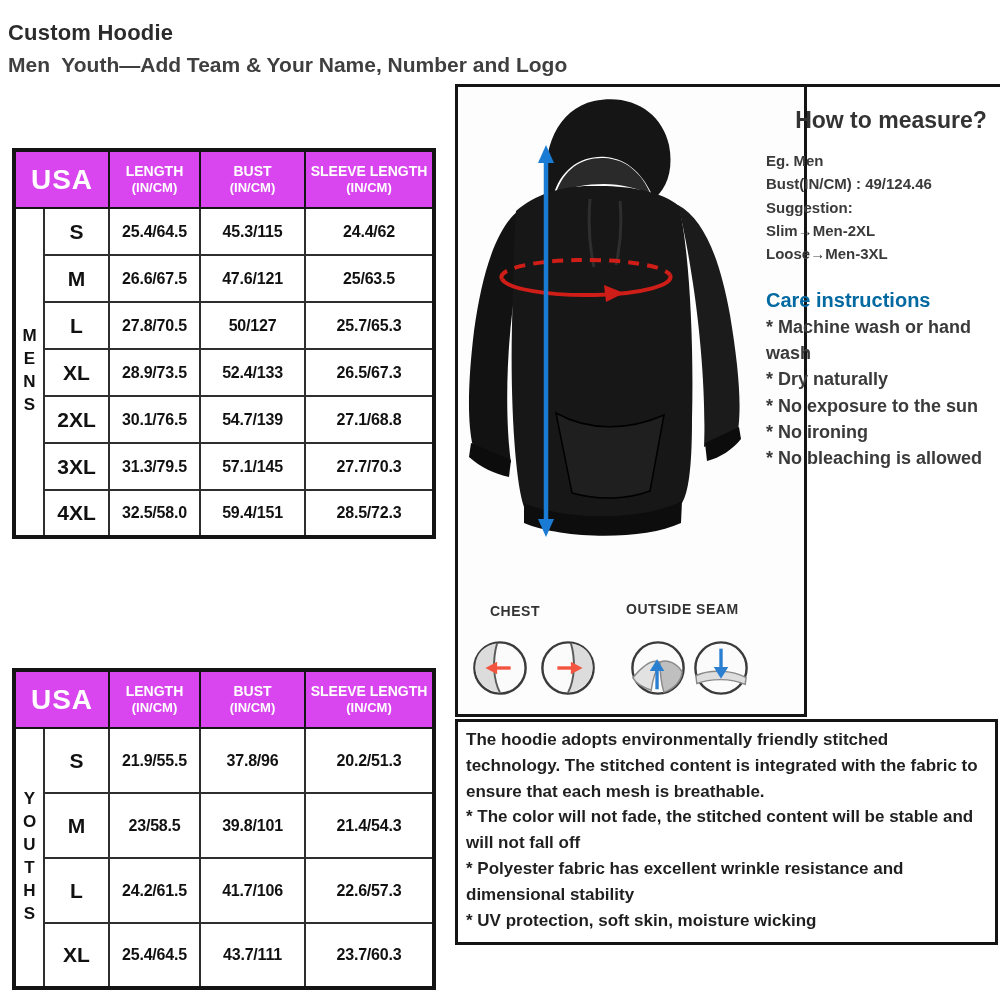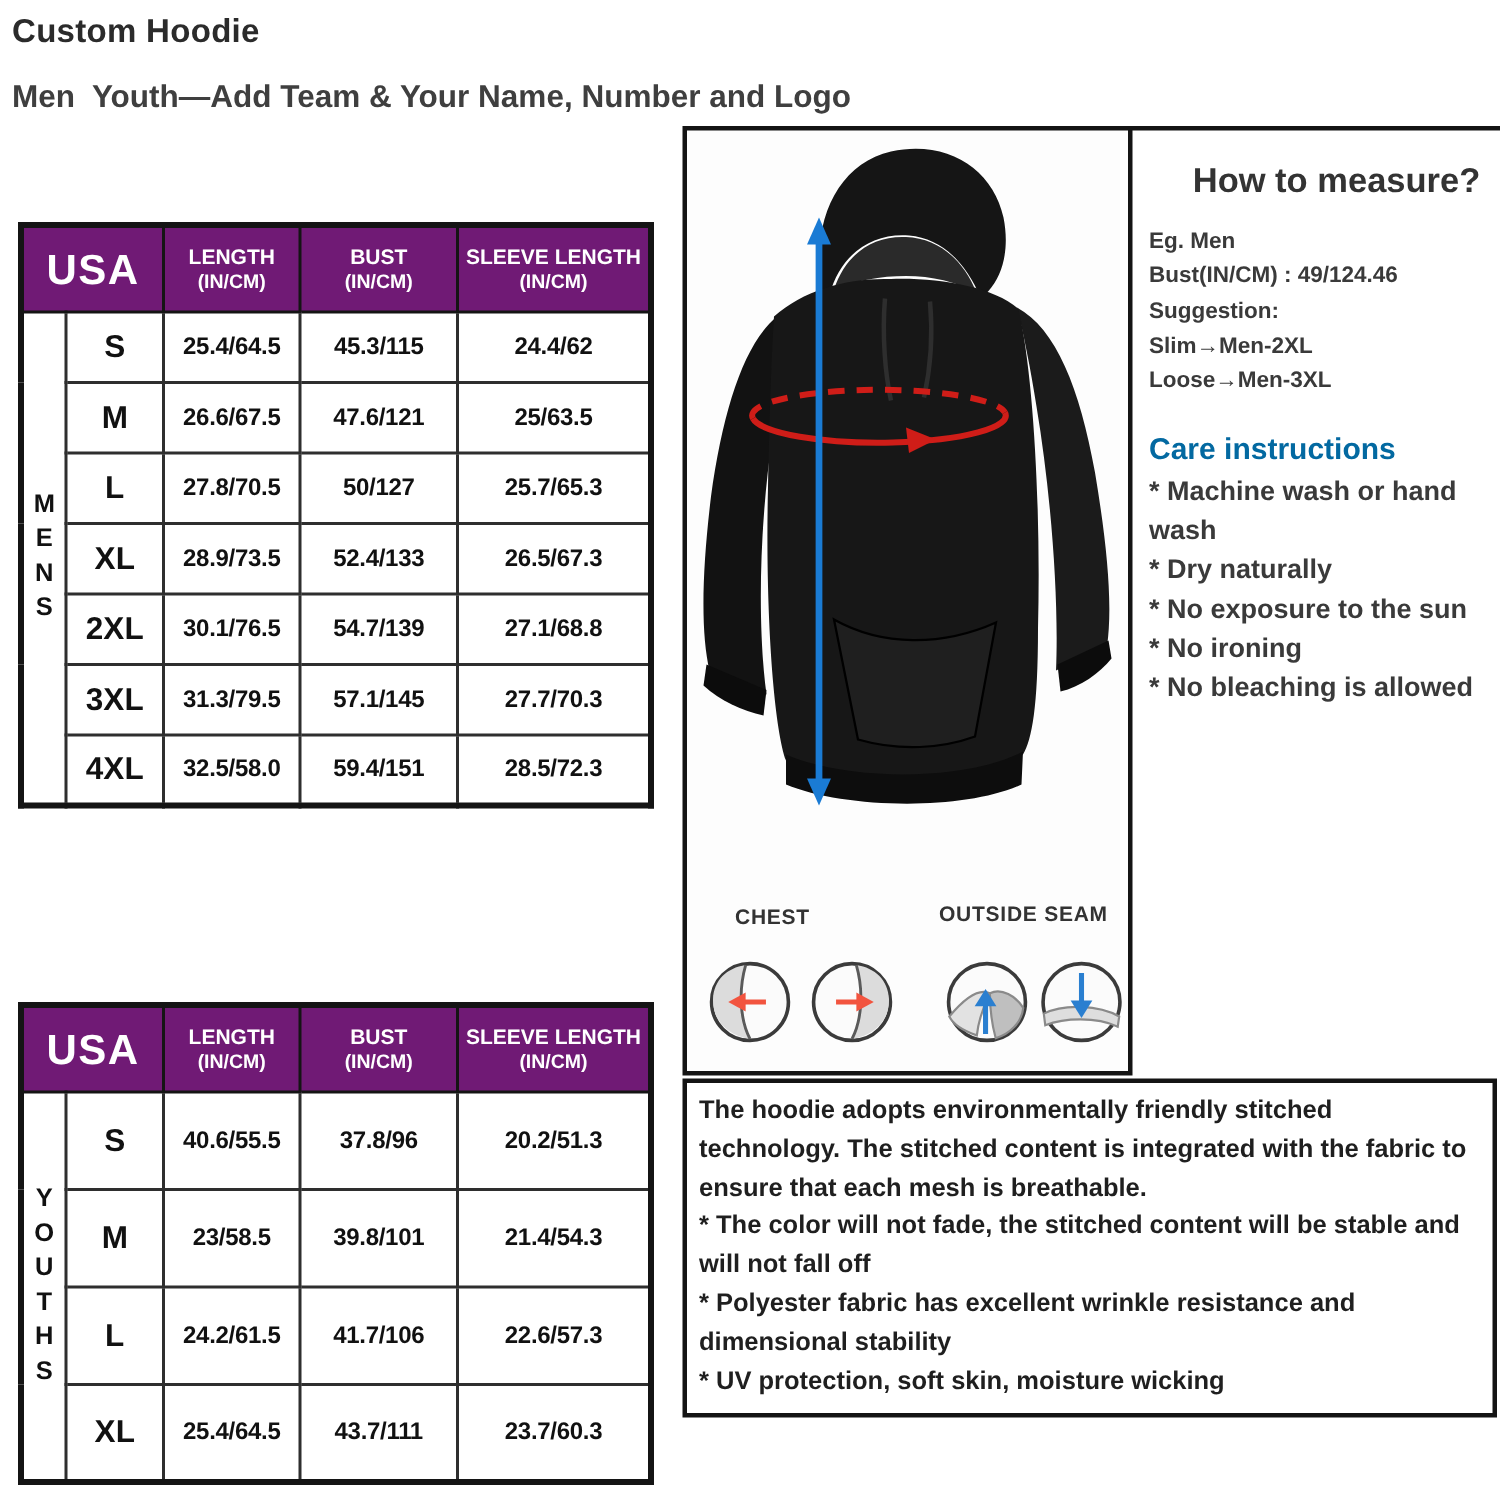--- a/index.html
+++ b/index.html
@@ -3,61 +3,61 @@
 <meta charset="utf-8">
 <style>
   html,body { margin:0; padding:0; }
   body {
     width:1000px; height:1000px; position:relative;
     background:#ffffff; color:#111;
     font-family:"Liberation Sans", sans-serif;
     overflow:hidden;
   }
   .page-title {
-    position:absolute; left:8px; top:8px;
+    position:absolute; left:8px; top:20px;
     font-size:22px; font-weight:bold; color:#2b2b2b; letter-spacing:.2px;
   }
   .page-subtitle {
     position:absolute; left:8px; top:36px;
     font-size:21px; font-weight:bold; color:#3f3f3f; white-space:pre-wrap;margin-top:17px;
   }
 
   
   table.size-table {
     position:absolute; border-collapse:collapse; table-layout:fixed;
     background:#fff; border:4px solid #141414;
   }
   #mens-table   { left:12px; top:148px; width:420px; }
   #youths-table { left:12px; top:668px; width:420px; }
   .size-table th, .size-table td {
     border:2px solid #2e2e2e; text-align:center; vertical-align:middle; padding:0;
   }
   .size-table thead th {
-    background:#701a75; color:#fff; border-color:#141414;
+    background:#d946ef; color:#fff; border-color:#141414;
   }
   #mens-table thead tr   { height:58px; }
   #mens-table tbody tr   { height:47px; }
   #youths-table thead tr { height:58px; }
   #youths-table tbody tr { height:65px; }
   .usa-th  { font-size:28px; font-weight:bold; letter-spacing:1px; }
   .col-th  { font-weight:bold; line-height:1.3; }
   .col-th .lbl  { display:block; font-size:14px; }
   .col-th .unit { display:block; font-size:13px; }
   .group-cell { background:#fff; }
   .group-cell div {
     writing-mode:vertical-lr; text-orientation:upright;
     margin:0 auto; font-weight:bold; font-size:17px; letter-spacing:4px; line-height:1;
     color:#111;
   }
   .size-cell { font-weight:bold; font-size:21px; }
   .val-cell  { font-weight:bold; font-size:16px; letter-spacing:-.2px; }
 
   
   .hoodie-panel {
-    position:absolute; left:455px; top:84px; width:300px; height:633px;
+    position:absolute; left:455px; top:84px; width:352px; height:633px;
     border:3px solid #141414; box-sizing:border-box; background:#fdfdfd;
   }
   .hoodie-svg { position:absolute; left:0; top:2px; }
   .measure-label {
     position:absolute; font-size:14px; font-weight:bold; letter-spacing:.5px; color:#333;
   }
   #chest-label { left:32px;  top:516px; }
   #seam-label  { left:168px; top:514px; }
   .measure-icon { position:absolute; width:58px; height:58px; }
   #icon-1 { left:13px;  top:552px; }
@@ -189,21 +189,21 @@
         <span class="unit">(IN/CM)</span>
       </th>
     </tr>
   </thead>
   <tbody>
     <tr>
       <td rowspan="4" class="group-cell">
           <div>YOUTHS</div>
         </td>
       <td class="size-cell">S</td>
-      <td class="val-cell">40.6/55.5</td>
+      <td class="val-cell">21.9/55.5</td>
       <td class="val-cell">37.8/96</td>
       <td class="val-cell">20.2/51.3</td>
     </tr>
     <tr>
       <td class="size-cell">M</td>
       <td class="val-cell">23/58.5</td>
       <td class="val-cell">39.8/101</td>
       <td class="val-cell">21.4/54.3</td>
     </tr>
     <tr>

